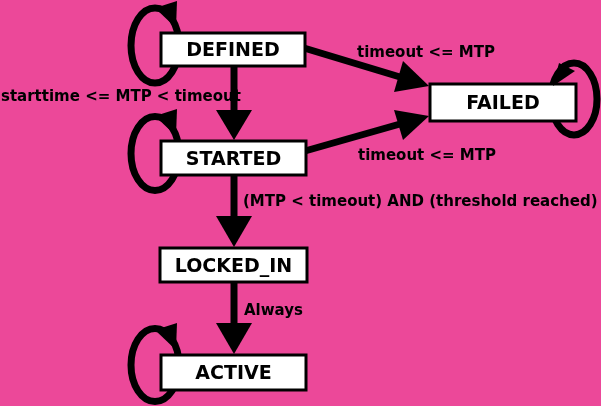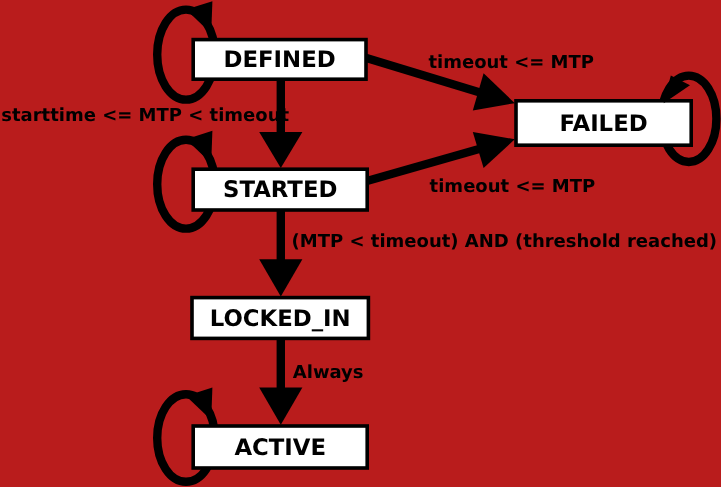--- a/index.html
+++ b/index.html
@@ -4,21 +4,21 @@
 <style>
   html, body {
     margin: 0;
     padding: 0;
     background: #ffffff;
   }
   .stage {
     position: relative;
     width: 601px;
     height: 406px;
-    background: #b91c1c;
+    background: #ec4899;
     overflow: hidden;
     text-decoration: underline;
   }
   svg { display: block; }
   .state-label {
     font-family: "DejaVu Sans", "Liberation Sans", sans-serif;
     font-weight: bold;
     font-size: 19px;
     fill: #000000;
   }

